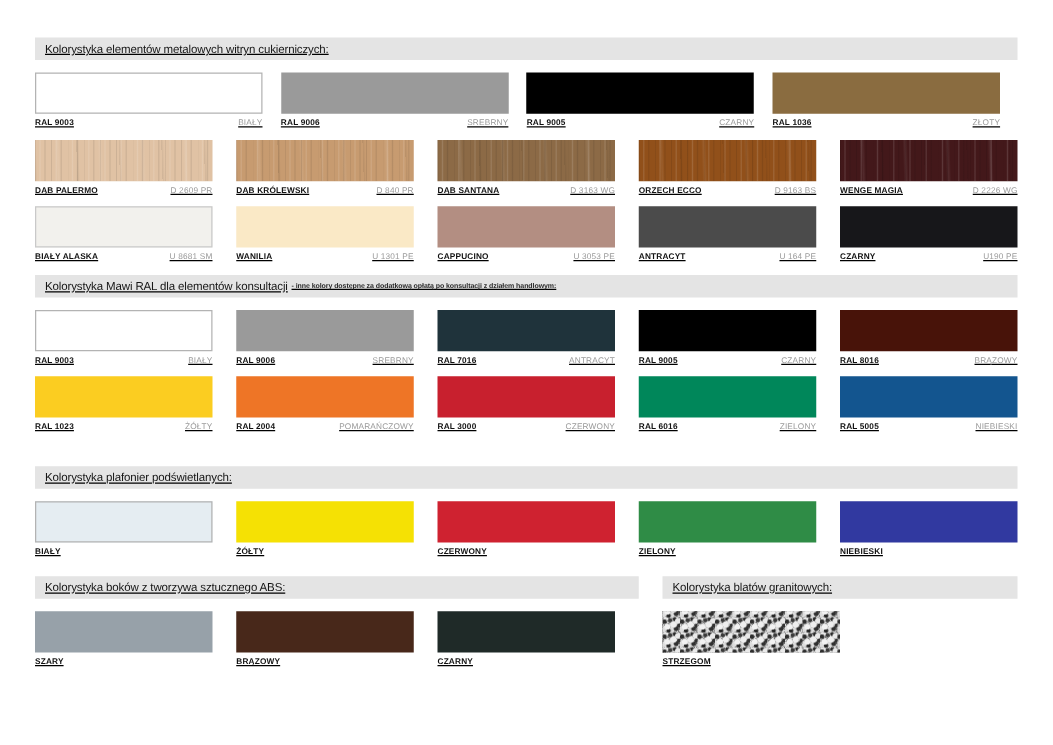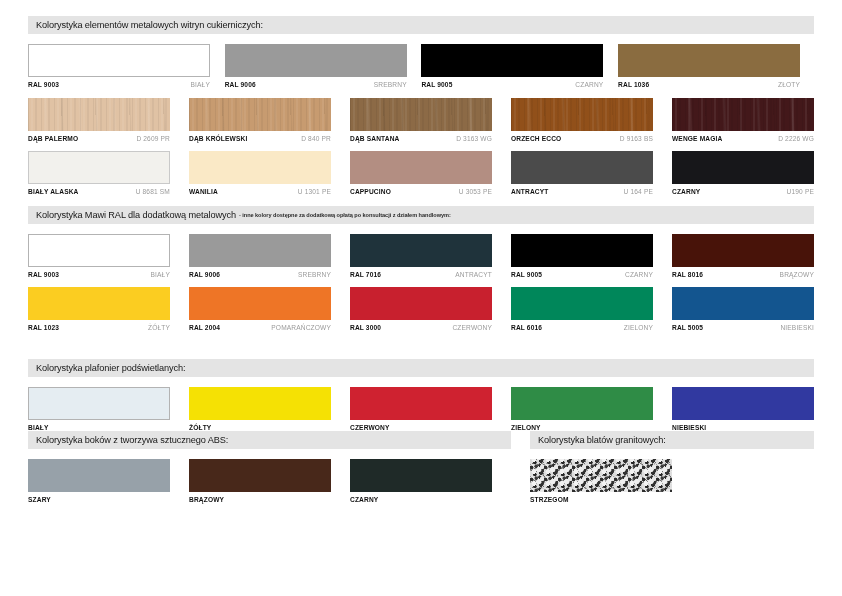--- a/index.html
+++ b/index.html
@@ -6,23 +6,24 @@
   html,body{margin:0;padding:0;}
   body{
     width:842px;height:596px;
     background:#ffffff;
     font-family:"Liberation Sans", sans-serif;
     overflow:hidden;
     position:relative;
   }
   .sheet{
     position:absolute;
-    left:28px; top:16px;
+    left:28px; top:30px;
     width:786px;
     height:536px;
+    text-decoration:underline;
   }
 
   
   .sec-head{
     background:#e4e4e4;
     height:18px;
     display:flex;
     align-items:center;
     padding:0 0 0 8px;
     margin:0;
@@ -87,20 +88,21 @@
 
   .grid-5 .cell{width:142px;}
   .grid-5 .cell + .cell{margin-left:19px;}
 
   .grid-3 .cell{width:142px;}
   .grid-3 .cell + .cell{margin-left:19px;}
 
   
   .bottom{
     display:flex;
+    margin-top:16px;
   }
   .bottom-left{width:483px;}
   .bottom-right{width:284px;margin-left:19px;}
 
   .logo-wrap{
     width:284px;
     margin-top:10px;
     display:flex;
     flex-direction:column;
     align-items:center;
@@ -266,21 +268,21 @@
     <div class="cell">
       <div class="chip" style="background:#17171a"></div>
       <div class="caption">
         <span class="cap-name">CZARNY</span>
         <span class="cap-code">U190 PE</span>
       </div>
     </div>
   </div>
 
   <div class="sec-head" style="margin-top:11px;">
-    <span class="title">Kolorystyka Mawi RAL dla dodatkową metalowych</span>
+    <span class="title">Kolorystyka Mawi RAL dla elementów konsultacji</span>
     <span class="sub">- inne kolory dostępne za dodatkową opłatą po konsultacji z działem handlowym:</span>
   </div>
   <div class="row grid-5">
     <div class="cell">
       <div class="chip bordered" style="background:#ffffff"></div>
       <div class="caption">
         <span class="cap-name">RAL 9003</span>
         <span class="cap-code">BIAŁY</span>
       </div>
     </div>

